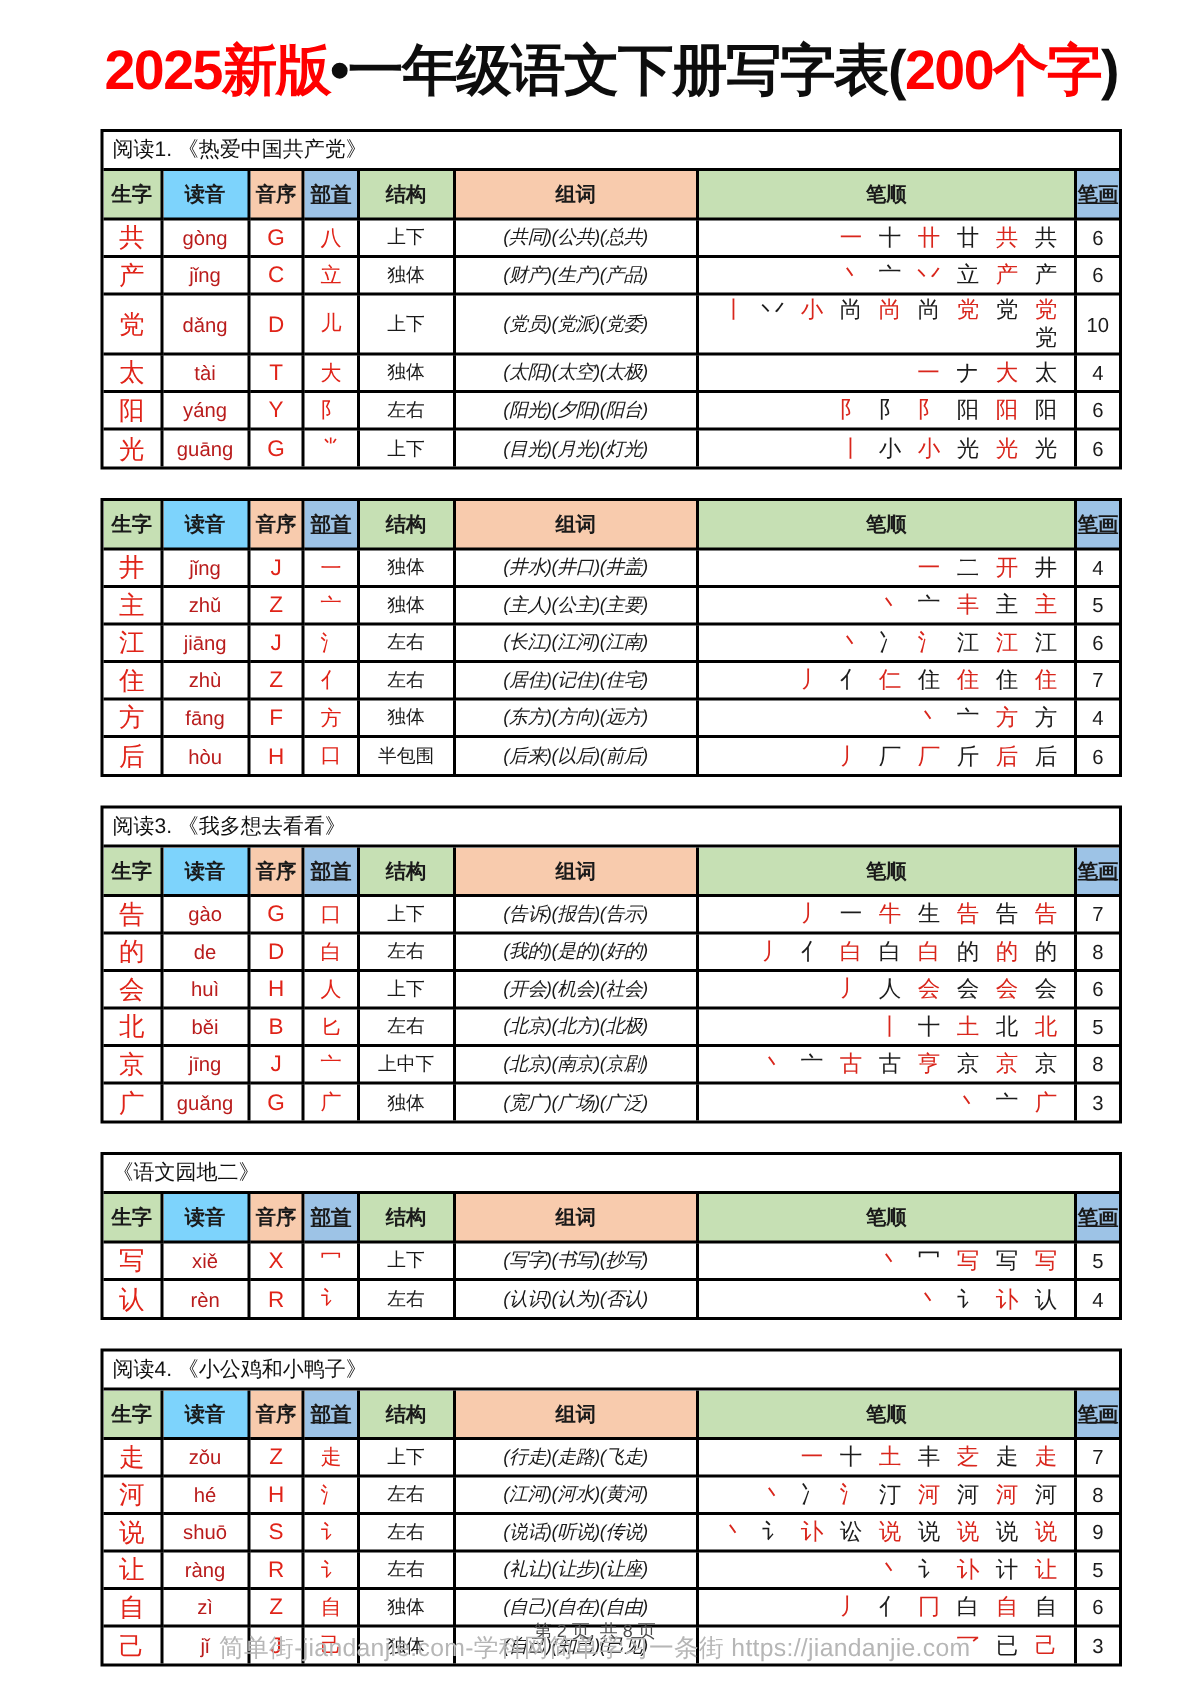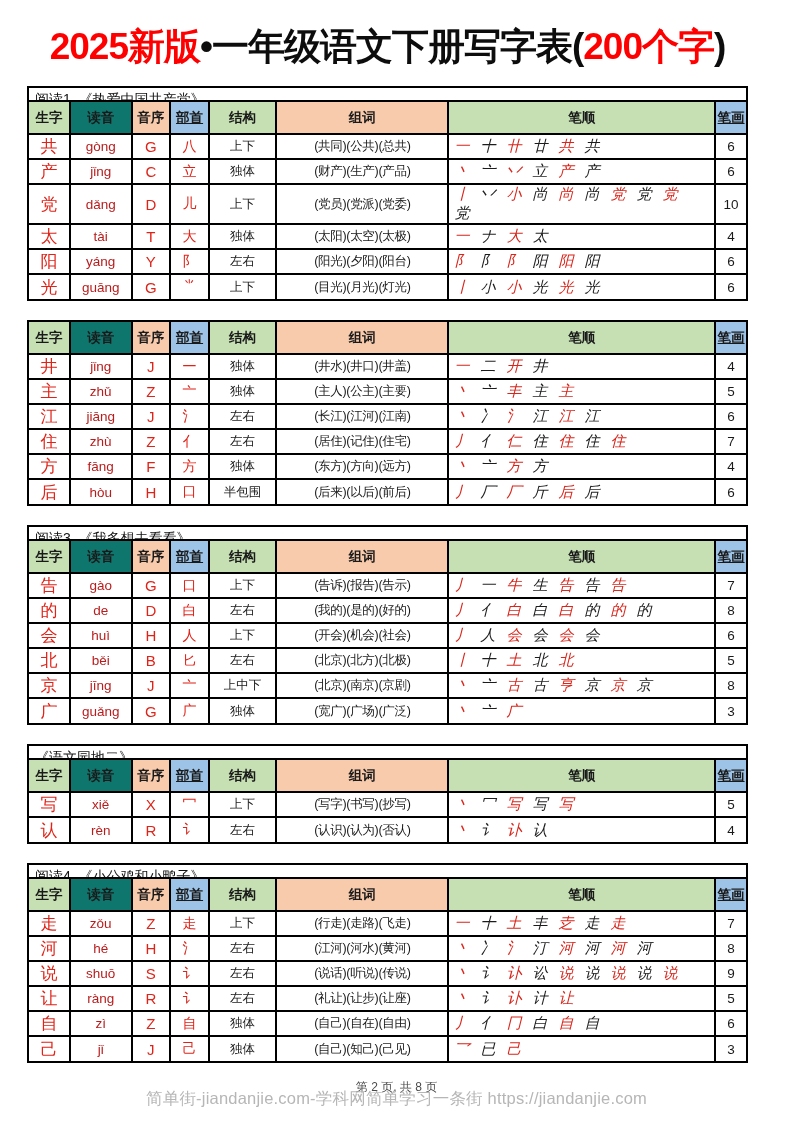--- a/index.html
+++ b/index.html
@@ -4,21 +4,21 @@
 <style>
   * { box-sizing: border-box; }
   html,body { margin:0; padding:0; }
   body {
     width:793px; height:1122px;
     background:#ffffff;
     font-family:"Liberation Sans", sans-serif;
     position:relative;
     color:#111;
   }
-  .page { padding:16px 45px 0 27px;border-radius:22px; }
+  .page { padding:16px 45px 0 67px;border-radius:22px; }
 
   
   .title {
     margin:6px 0 14px 0;
     text-align:center;
     font-size:37px;
     font-weight:900;
     letter-spacing:-1px;
     white-space:nowrap;
     color:#0d0d0d;
@@ -27,21 +27,21 @@
 
   
   .section {
     border:2px solid #000;
     margin-bottom:19px;
     background:#fff;
   }
   .section-title {
     font-size:14px;
     line-height:20px;
-    height:14px;
+    height:26px;
     padding:1px 4px 0 6px;
     border-bottom:2px solid #000;
     color:#111;
     overflow:hidden;
   }
   table { width:100%; border-collapse:collapse; table-layout:fixed; }
   th, td {
     border:2px solid #000;
     text-align:center;
     vertical-align:middle;
@@ -54,36 +54,35 @@
     height:32px;
     color:#1a1a1a;
   }
   td { height:25px; font-size:13px; }
   tr:first-child th { border-top:none; }
   th:first-child, td:first-child { border-left:none; }
   th:last-child, td:last-child { border-right:none; }
   tbody tr:last-child td { border-bottom:none; }
 
   .fill-green  { background:#c6e0b4; }
-  .fill-yellow { background:#0f766e;margin-left:44px; }
+  .fill-yellow { background:#7dd3fc;margin-left:44px; }
   .fill-salmon { background:#f8cbad; }
   .fill-blue   { background:#9dc3e6;text-decoration:underline; }
 
   .cell-char    { color:#e02318; font-size:17px; }
   .cell-pinyin  { color:#b91c1c; font-size:13.5px; }
   .cell-initial { color:#e02318; font-size:15px; }
   .cell-radical { color:#e02318; font-size:14px; }
   .cell-struct  { color:#1a1a1a; font-size:12.5px; }
-  .cell-words   { color:#1a1a1a; font-size:12.5px; letter-spacing:-0.3px; }
+  .cell-words   { color:#1a1a1a; font-size:12.5px; letter-spacing:-0.3px;font-style:italic; }
   .cell-count   { color:#1a1a1a; font-size:13.5px; }
   .cell-strokes {
-    text-align:left;
+    text-align:right;
     padding-left:5px;
     font-size:15px;
-    font-style:italic;
   }
   .cell-strokes .stroke-step {
     display:inline-block;
     margin-right:11px;
     color:#1c1c1c;
   }
   .cell-strokes .stroke-step:nth-child(odd) { color:#d9261c; }
 
   
   .footer-pageno {

